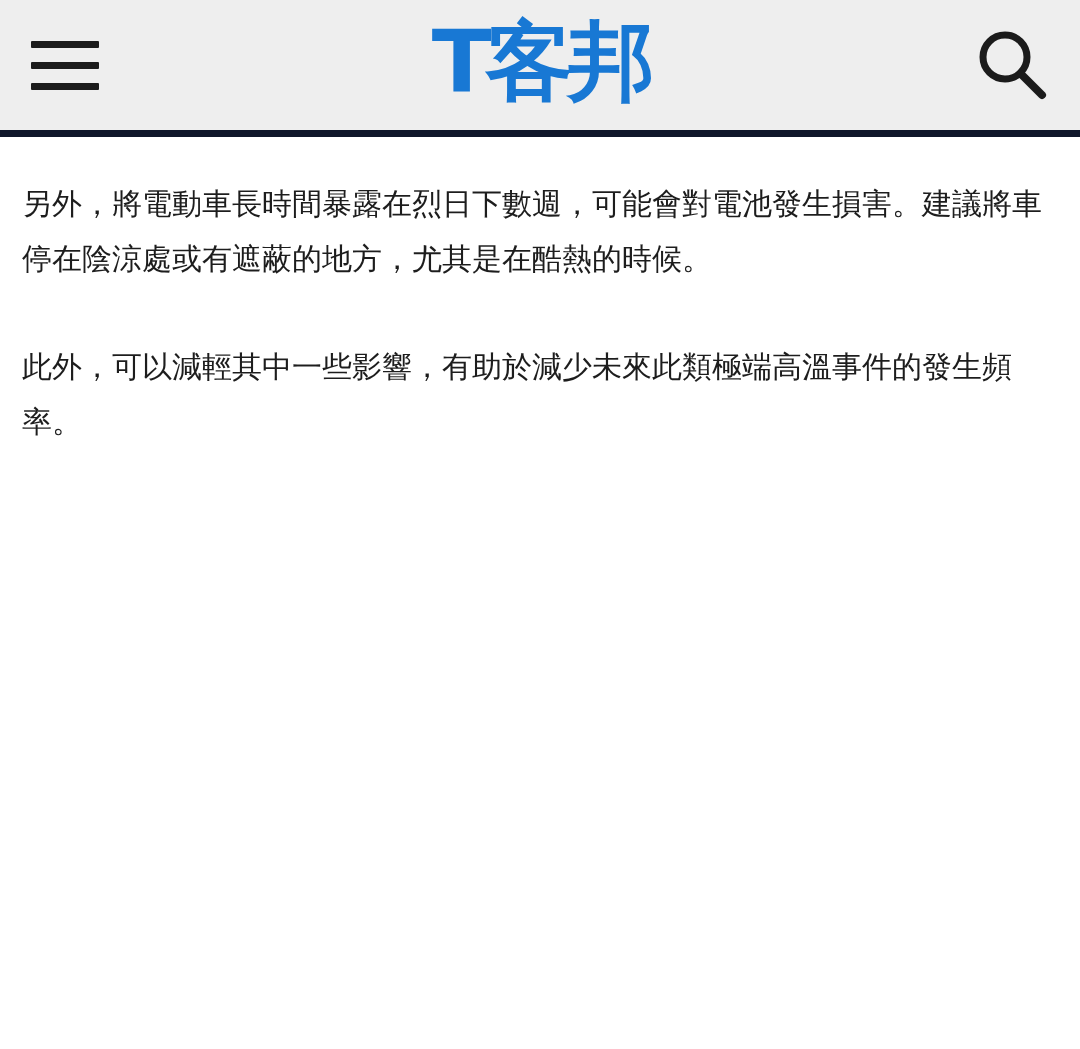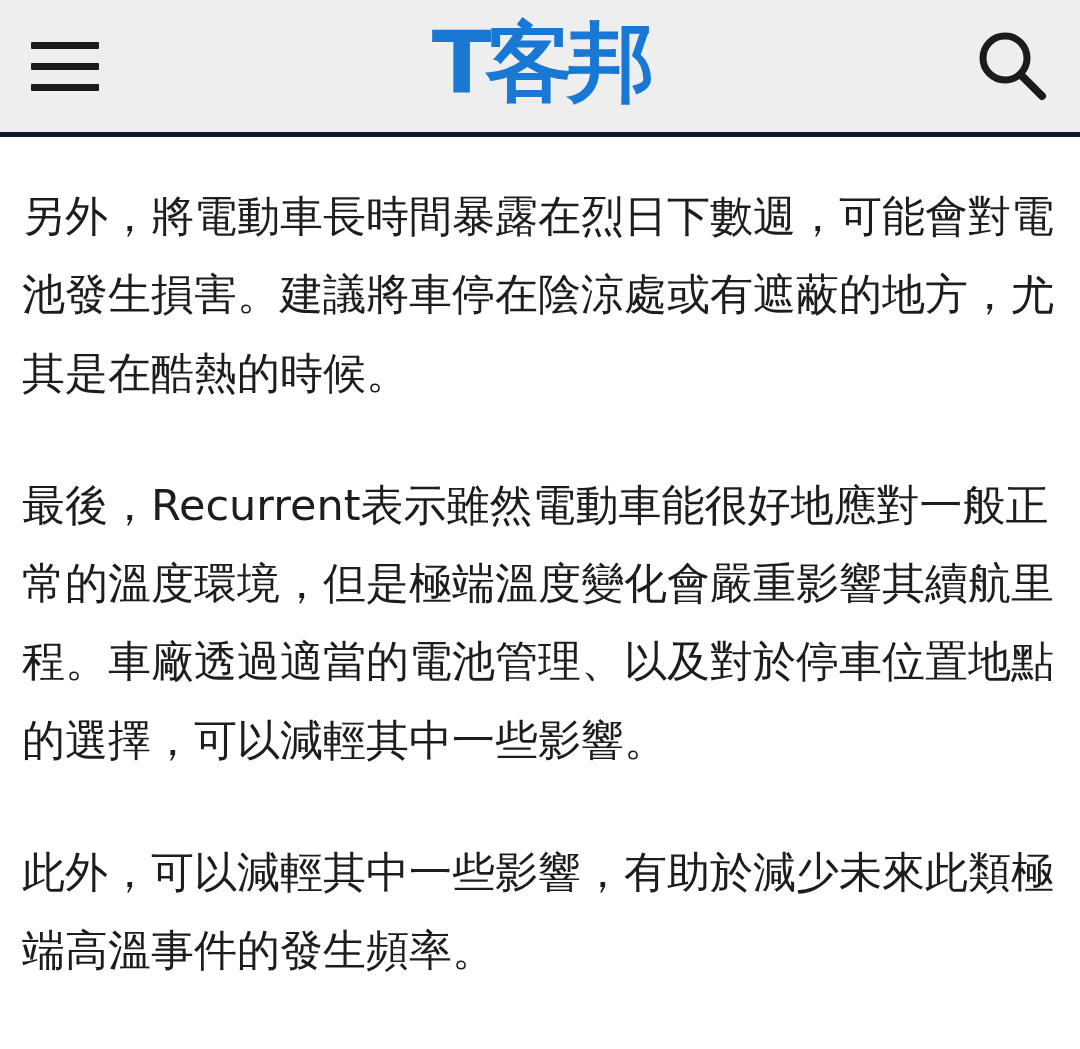--- a/index.html
+++ b/index.html
@@ -12,21 +12,21 @@
     background: #ffffff;
     font-family: "Liberation Sans", sans-serif;
     overflow: hidden;
   }
 
   
   .app-header {
     position: relative;
     height: 137px;
     background: #eeeeee;
-    border-bottom: 5px solid #0f172a;
+    border-bottom: 7px solid #0f172a;
     display: flex;
     align-items: center;
     justify-content: space-between;
     box-sizing: border-box;
     padding: 0 26px;
   }
 
   .hamburger {
     width: 78px;
     height: 78px;
@@ -80,21 +80,21 @@
   .search-btn svg { display: block; }
 
   
   .article {
     padding: 40px 22px 0 22px;
     box-sizing: border-box;
   }
   .article p {
     margin: 0 0 54px 0;
     font-family: "DejaVu Sans", sans-serif;
-    font-size: 43px;
+    font-size: 30px;
     line-height: 1.82;
     color: #1d1d1d;
     letter-spacing: 0px;
     text-align: left;
     word-break: break-all;
   }
   .article p:last-child { margin-bottom: 0; }
 </style>
 </head>
 <body>
@@ -114,15 +114,14 @@
   <div class="search-btn">
     <svg width="78" height="78" viewBox="0 0 78 78" aria-hidden="true">
       <circle cx="33" cy="31" r="22" fill="none" stroke="#1b1b1b" stroke-width="7"></circle>
       <line x1="49" y1="48" x2="70" y2="69" stroke="#1b1b1b" stroke-width="8" stroke-linecap="round"></line>
     </svg>
   </div>
 </div>
 
 <div class="article">
   <p>另外，將電動車長時間暴露在烈日下數週，可能會對電池發生損害。建議將車停在陰涼處或有遮蔽的地方，尤其是在酷熱的時候。</p>
-  <p>最後，Recurrent表示雖然電動車能很好地應對一般正常的溫度環境，但是極端溫度變化會嚴重影響其續航里程。車廠透過適當的電池管理、以及對於停車位置地點的選擇，可以減輕其中一些影響。</p>
   <p>此外，可以減輕其中一些影響，有助於減少未來此類極端高溫事件的發生頻率。</p>
 </div>
 
 </body></html>

